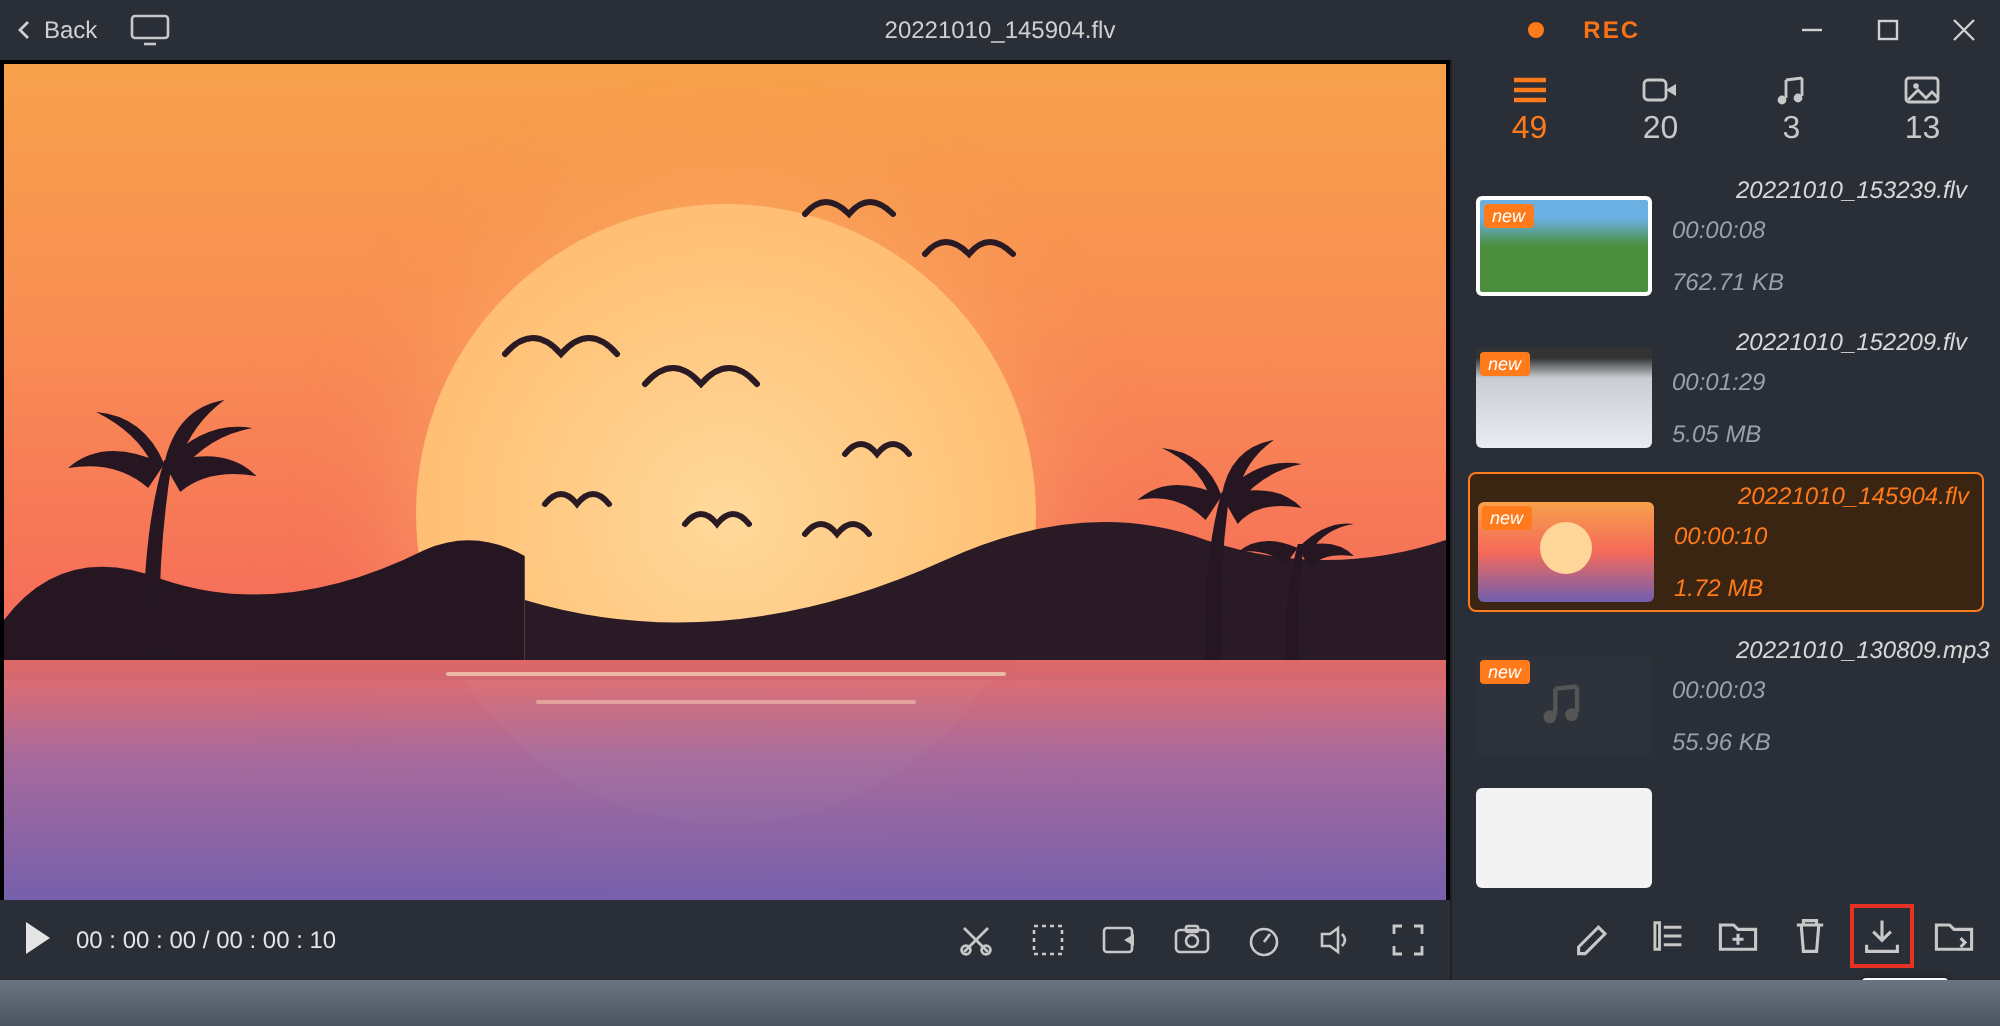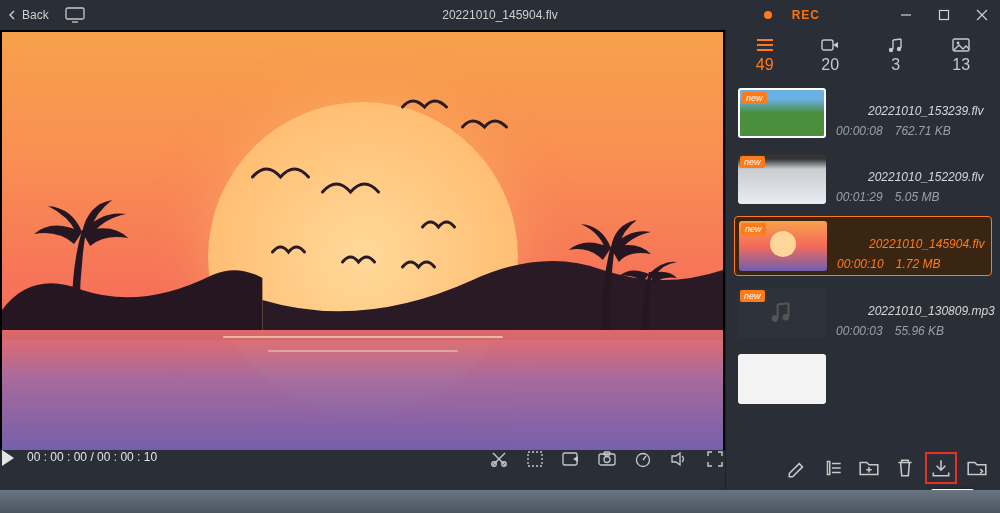--- a/index.html
+++ b/index.html
@@ -123,21 +123,22 @@
   }
   .birds-svg {
     position: absolute; top: 60px; left: 0; width:100%; height: 200px;
     color: #2a1a24;
   }
   
   .player-bar {
     height: 40px;
     background: #2a2e36;
     display: flex;
-    padding: 0 1px;
+    align-items: center;
+    padding: 0 12px;
     gap: 8px;
     color: #c8c8c8;
   }
   .play-btn { cursor:pointer; }
   .timecode { font-size: 12px; margin-left: 4px; color:#e5e5e5; }
   .spacer { flex: 1; }
   .tool-icons { display:flex; gap:18px; }
   .tool-icons .ico { width:18px; height:18px; cursor:pointer; color:#c8c8c8; display:flex; align-items:center; justify-content:center;}
   
   .sidebar {
@@ -173,21 +174,21 @@
     width: 88px; height: 50px; border-radius:3px; position: relative;
     background:#1f232a; overflow:hidden; flex-shrink:0;
   }
   .thumb .new-badge {
     position:absolute; top:2px; left:2px; background:#ff7a1a; color:#fff;
     font-size:9px; padding:1px 4px; border-radius:2px;
   }
   .meta { display:flex; flex-direction:column; gap:6px; font-size:12px; }
   .meta .fname { color:#d8d8d8;margin-left:32px; }
   .item.selected .fname, .item.selected .row2 { color:#ff7a1a; }
-  .meta .row2 { display:flex; gap:12px; color:#9aa0a9; }
+  .meta .row2 { display:flex; gap:12px; color:#9aa0a9;flex-direction:column; }
   
   .thumb-sunset { background: linear-gradient(#f7a14b, #f56a5a 50%, #6f5fb0 100%); position:relative;}
   .thumb-sunset::after { content:""; position:absolute; left:50%; top:10px; transform:translateX(-50%); width:26px; height:26px; background:#ffd69a; border-radius:50%;}
   .thumb-audio { background:#2e333b; display:flex; align-items:center; justify-content:center;}
   .thumb-audio svg{ width:26px; height:26px; color:#555;}
   .thumb-white { background:#f3f3f3; display:flex; align-items:center; justify-content:center;}
   .thumb-game { background:linear-gradient(#6ab0e2 20%, #4b8e3e 50%); border:2px solid #fff;}
   .thumb-room { background:linear-gradient(#333 10%, #c9cdd2 30%, #e9edf2 100%);}
   
   .bottom-tools {

